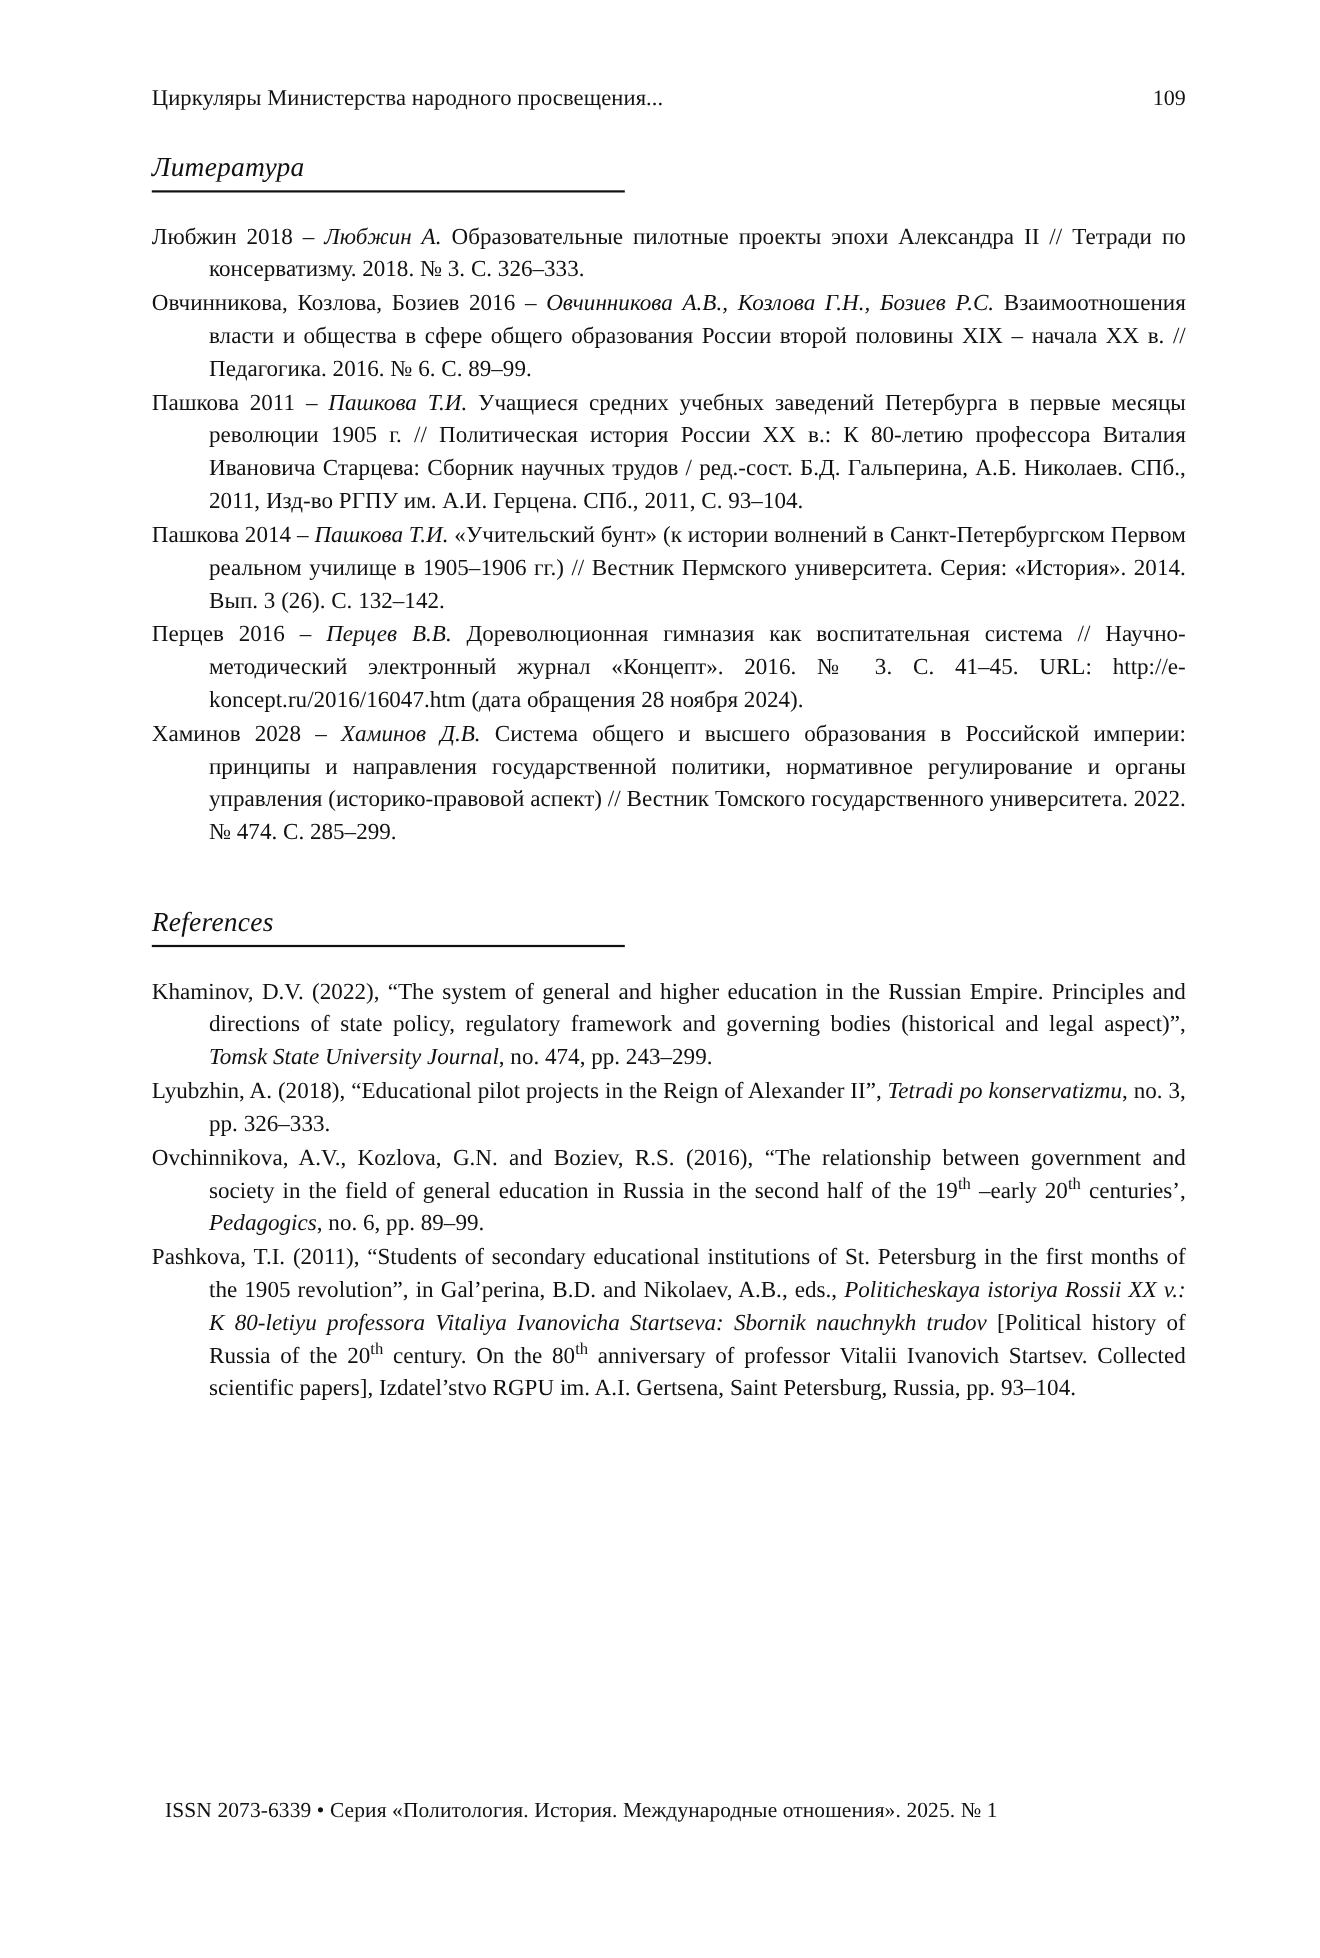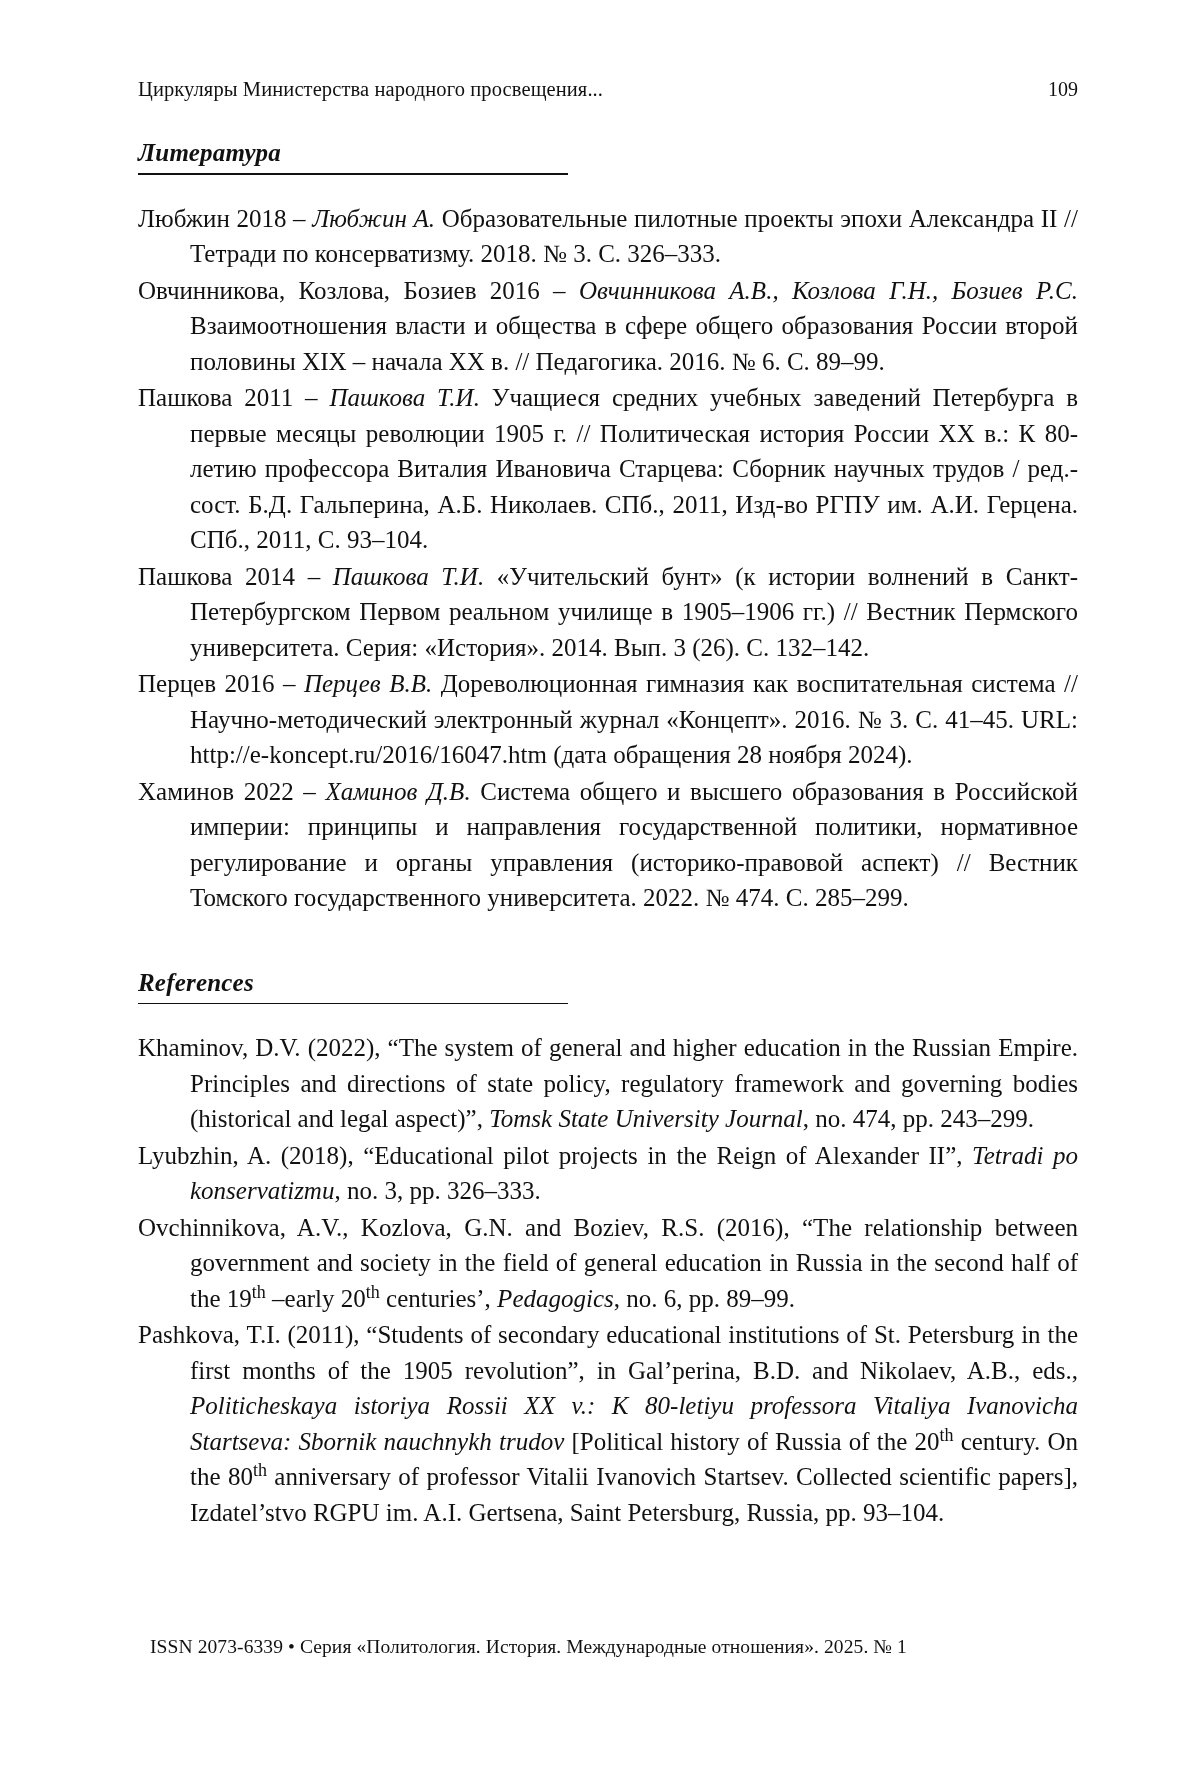--- a/index.html
+++ b/index.html
@@ -43,32 +43,31 @@
   .runhead-page {
     font-size: 20px;
   }
 
   
   .section-head {
     font-style: italic;
     font-size: 25px;
     margin: 0 0 6px 0;
     letter-spacing: 0.2px;
-    font-weight: bold;
   }
   .section-rule {
     width: 430px;
     height: 1.6px;
     background: #111111;
     margin: 0 0 26px 0;
   }
 
   
   .entries {
-    font-size: 25px;
+    font-size: 21px;
     line-height: 1.42;
     text-align: justify;
   }
   .entry {
     text-indent: -52px;
     padding-left: 52px;
     margin-bottom: 1px;
     text-align: justify;
     text-justify: inter-word;
   }
@@ -109,21 +108,21 @@
 
     <div>
       <div class="section-head">Литература</div>
       <div class="section-rule"></div>
       <div class="entries" id="list-0">
           <div class="entry"><span>Любжин 2018 – </span><span class="it">Любжин А.</span><span> Образовательные пилотные проекты эпохи Александра II // Тетради по консерватизму. 2018. № 3. С. 326–333.</span></div>
           <div class="entry"><span>Овчинникова, Козлова, Бозиев 2016 – </span><span class="it">Овчинникова А.В., Козлова Г.Н., Бозиев Р.С.</span><span> Взаимоотношения власти и общества в сфере общего образования России второй половины XIX – начала XX в. // Педагогика. 2016. № 6. С. 89–99.</span></div>
           <div class="entry"><span>Пашкова 2011 – </span><span class="it">Пашкова Т.И.</span><span> Учащиеся средних учебных заведений Петербурга в первые месяцы революции 1905 г. // Политическая история России XX в.: К 80-летию профессора Виталия Ивановича Старцева: Сборник научных трудов / ред.-сост. Б.Д. Гальперина, А.Б. Николаев. СПб., 2011, Изд-во РГПУ им. А.И. Герцена. СПб., 2011, С. 93–104.</span></div>
           <div class="entry"><span>Пашкова 2014 – </span><span class="it">Пашкова Т.И.</span><span> «Учительский бунт» (к истории волнений в Санкт-Петербургском Первом реальном училище в 1905–1906 гг.) // Вестник Пермского университета. Серия: «История». 2014. Вып. 3 (26). С. 132–142.</span></div>
           <div class="entry"><span>Перцев 2016 – </span><span class="it">Перцев В.В.</span><span> Дореволюционная гимназия как воспитательная система // Научно-методический электронный журнал «Концепт». 2016. № 3. С. 41–45. URL: http://e-koncept.ru/2016/16047.htm (дата обращения 28 ноября 2024).</span></div>
-          <div class="entry"><span>Хаминов 2022 – </span><span class="it">Хаминов Д.В.</span><span> Система общего и высшего образования в Российской империи: принципы и направления государственной политики, нормативное регулирование и органы управления (историко-правовой аспект) // Вестник Томского государственного университета. 2022. № 474. С. 285–299.</span></div>
+          <div class="entry"><span>Хаминов 2028 – </span><span class="it">Хаминов Д.В.</span><span> Система общего и высшего образования в Российской империи: принципы и направления государственной политики, нормативное регулирование и органы управления (историко-правовой аспект) // Вестник Томского государственного университета. 2022. № 474. С. 285–299.</span></div>
         </div>
     </div>
 
     <div class="block-gap"></div>
 
     <div>
       <div class="section-head">References</div>
       <div class="section-rule"></div>
       <div class="entries" id="list-1">
           <div class="entry"><span>Khaminov, D.V. (2022), “The system of general and higher education in the Russian Empire. Principles and directions of state policy, regulatory framework and governing bodies (historical and legal aspect)”, </span><span class="it">Tomsk State University Journal</span><span>, no. 474, pp. 243–299.</span></div>

